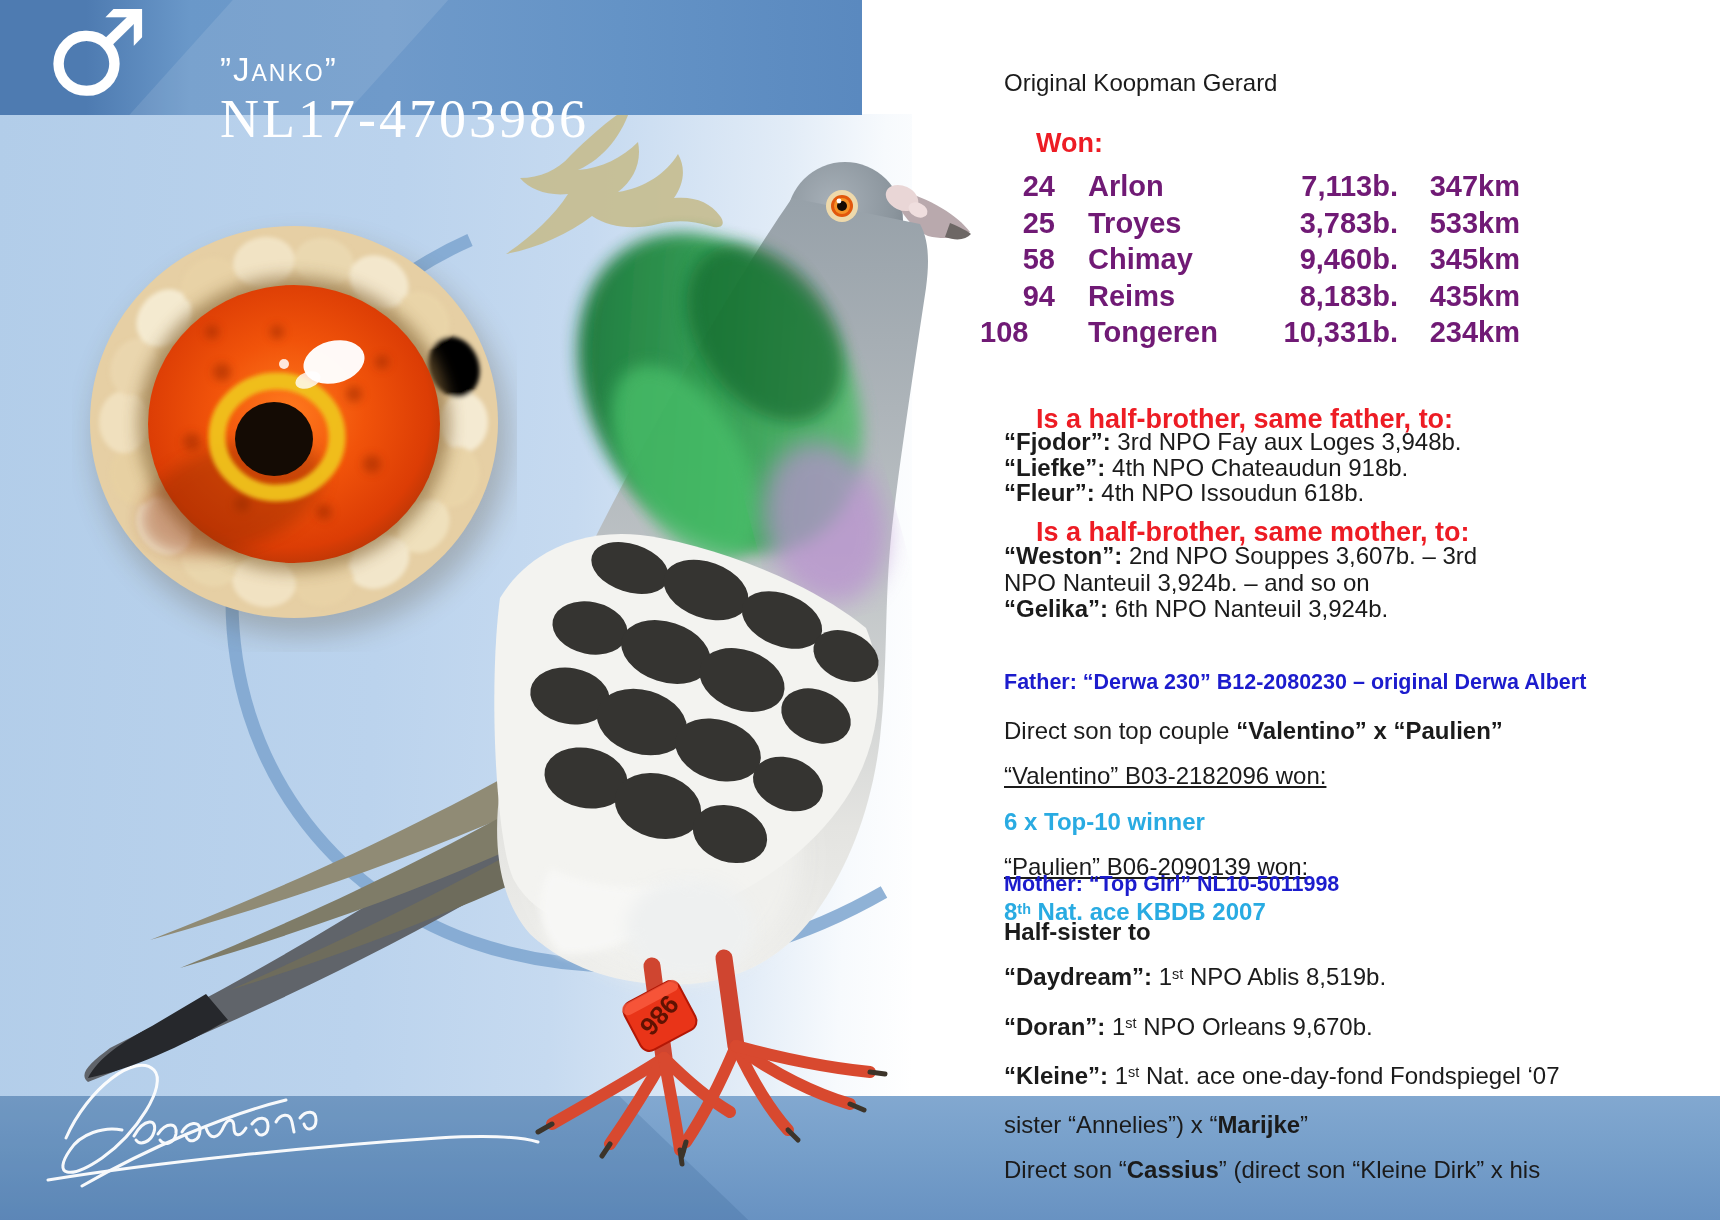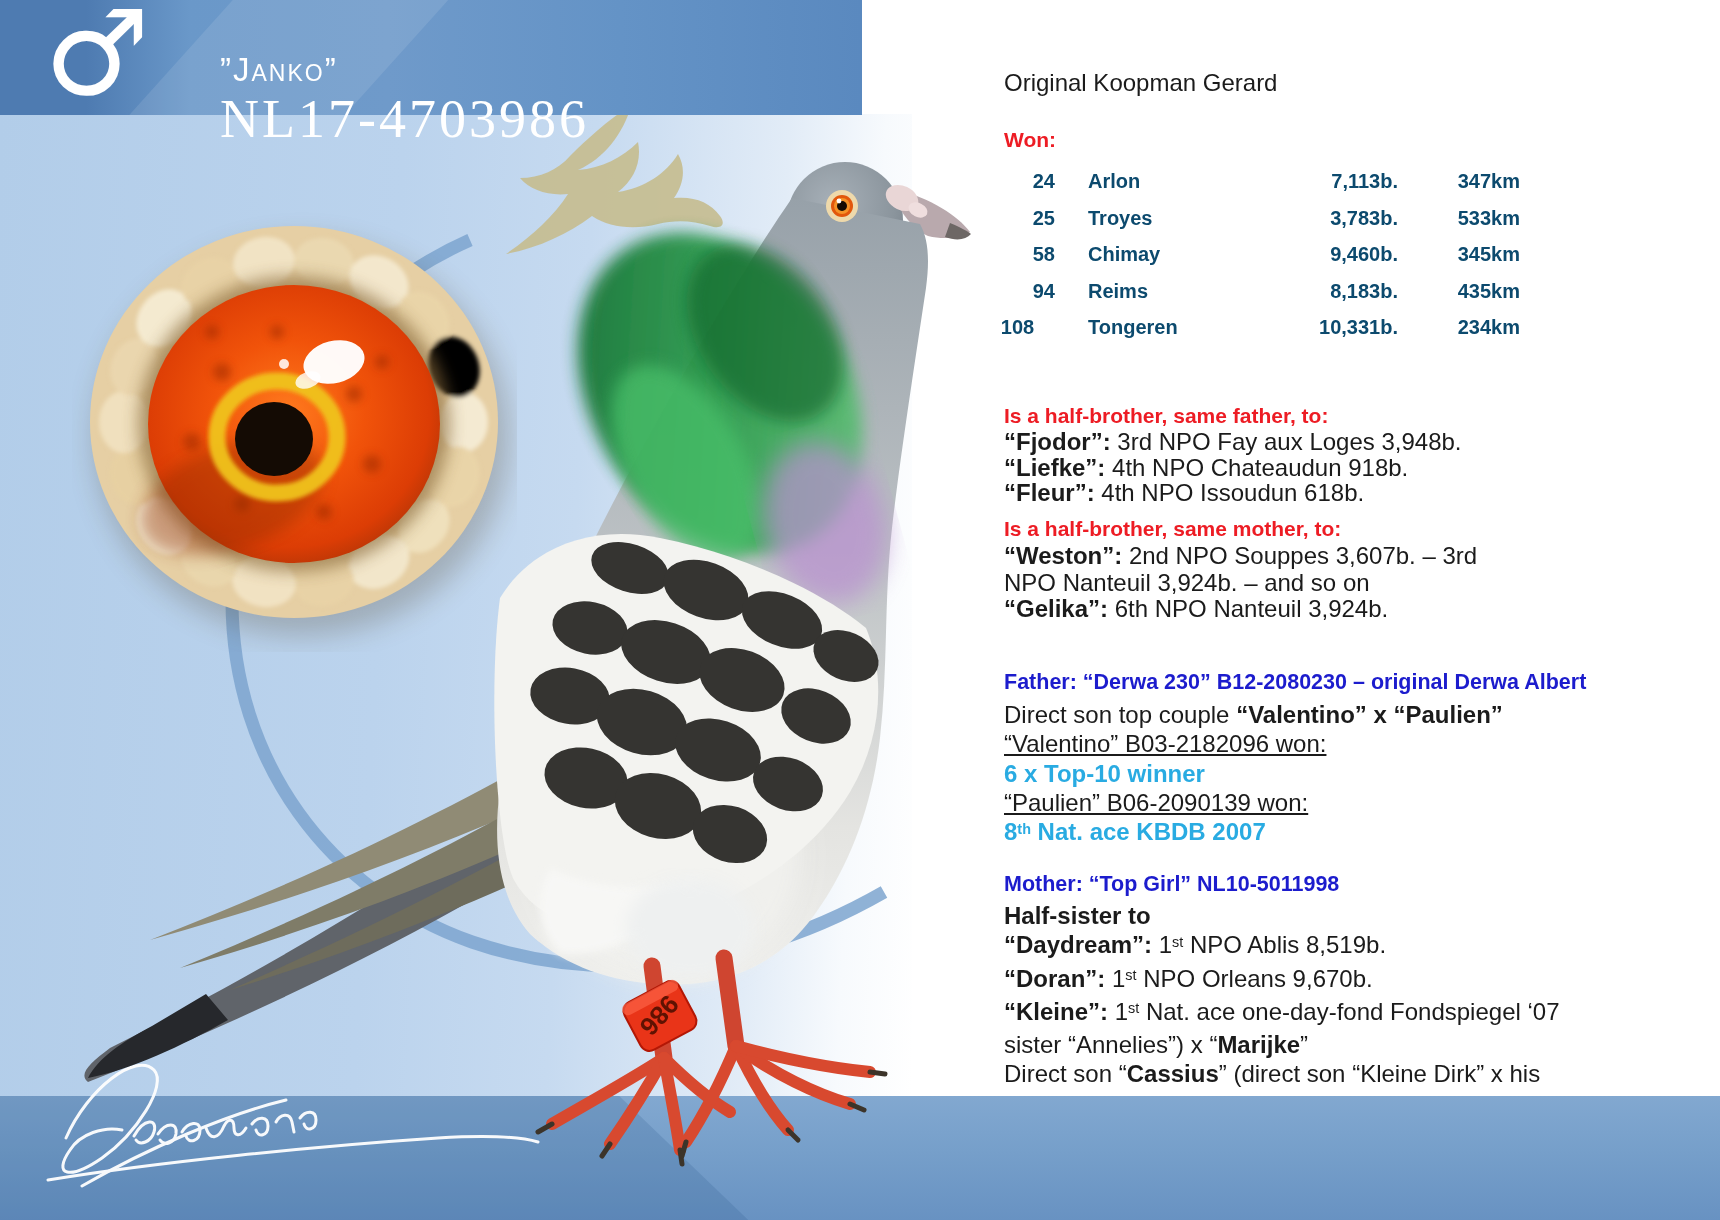--- a/index.html
+++ b/index.html
@@ -21,30 +21,30 @@
 
   
   #male-symbol{left:22px;top:-12px;width:150px;height:140px;color:#fff;
     font-family:"DejaVu Sans",sans-serif;font-size:118px;line-height:130px;text-align:center;}
   #title-block{left:220px;top:4px;width:540px;text-align:left;color:#fff;margin-top:46px;}
   #title-name{font-size:33px;line-height:40px;letter-spacing:2px;font-variant:small-caps;}
   #title-ring{font-size:54px;line-height:58px;letter-spacing:3px;font-family:Liberation Serif, serif;}
 
   
   .t{color:#1b1b1b;font-size:24px;line-height:25.5px;}
-  .row{font-weight:700;font-size:20px;color:#0c4a6e;}
-  .h-red{color:#ed1c24;font-weight:700;font-size:21px;}
+  .row{font-weight:700;font-size:29px;color:#701a75;}
+  .h-red{color:#ed1c24;font-weight:700;font-size:27px;margin-left:32px;}
   .h-blue{color:#1c1ccd;font-weight:700;font-size:21.5px;}
   .b{font-weight:700;}
   .u{text-decoration:underline;}
   .c-cyan{color:#29abe2;}
   .sup{font-size:60%;position:relative;top:-0.45em;}
   .lines-26 div{line-height:25.6px;}
   .lines-27 div{line-height:26.5px;}
-  .lines-29 div{line-height:29.3px;}
+  .lines-29 div{line-height:29.3px;margin-top:16px;}
 
   .sr-only{position:absolute;width:1px;height:1px;overflow:hidden;clip:rect(0 0 0 0);white-space:nowrap;}
 </style>
 </head>
 <body>
 
 <div id="stage">
 
   <div id="left-bg" class="abs"></div>
 
@@ -291,21 +291,21 @@
     <div class="abs row" style="left:980px;top:243px;width:75px;text-align:right">58</div>
     <div class="abs row" style="left:1088px;top:243px">Chimay</div>
     <div class="abs row" style="left:1240px;top:243px;width:158px;text-align:right">9,460b.</div>
     <div class="abs row" style="left:1420px;top:243px;width:100px;text-align:right">345km</div>
 
     <div class="abs row" style="left:980px;top:280px;width:75px;text-align:right">94</div>
     <div class="abs row" style="left:1088px;top:280px">Reims</div>
     <div class="abs row" style="left:1240px;top:280px;width:158px;text-align:right">8,183b.</div>
     <div class="abs row" style="left:1420px;top:280px;width:100px;text-align:right">435km</div>
 
-    <div class="abs row" style="left:980px;top:316px;width:75px;text-align:center">108</div>
+    <div class="abs row" style="left:980px;top:316px;width:75px;text-align:left">108</div>
     <div class="abs row" style="left:1088px;top:316px">Tongeren</div>
     <div class="abs row" style="left:1240px;top:316px;width:158px;text-align:right">10,331b.</div>
     <div class="abs row" style="left:1420px;top:316px;width:100px;text-align:right">234km</div>
   </div>
 
   <div class="abs h-red nowrap" style="left:1004px;top:404px">Is a half-brother, same father, to:</div>
   <div class="abs lines-26" style="left:1004px;top:429px">
     <div class="t nowrap"><span class="b">“Fjodor”:</span><span> 3rd NPO Fay aux Loges 3,948b.</span></div>
     <div class="t nowrap"><span class="b">“Liefke”:</span><span> 4th NPO Chateaudun 918b.</span></div>
     <div class="t nowrap"><span class="b">“Fleur”:</span><span> 4th NPO Issoudun 618b.</span></div>

